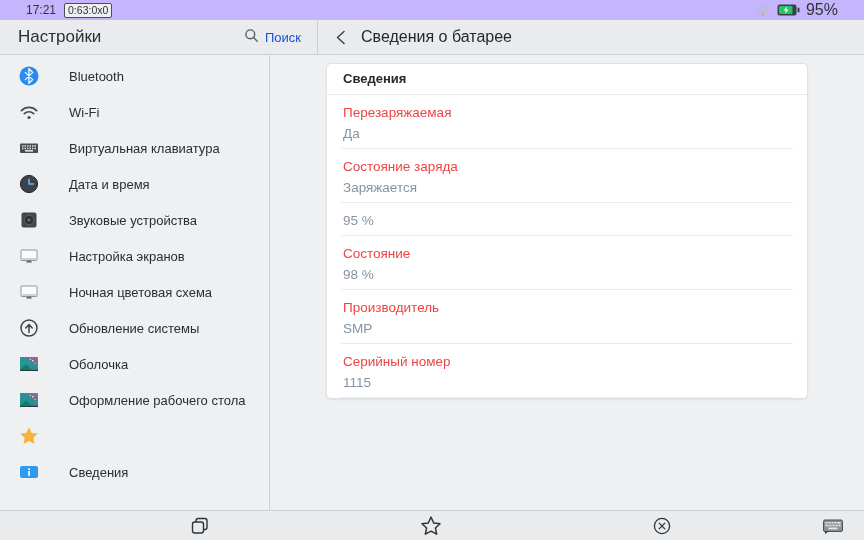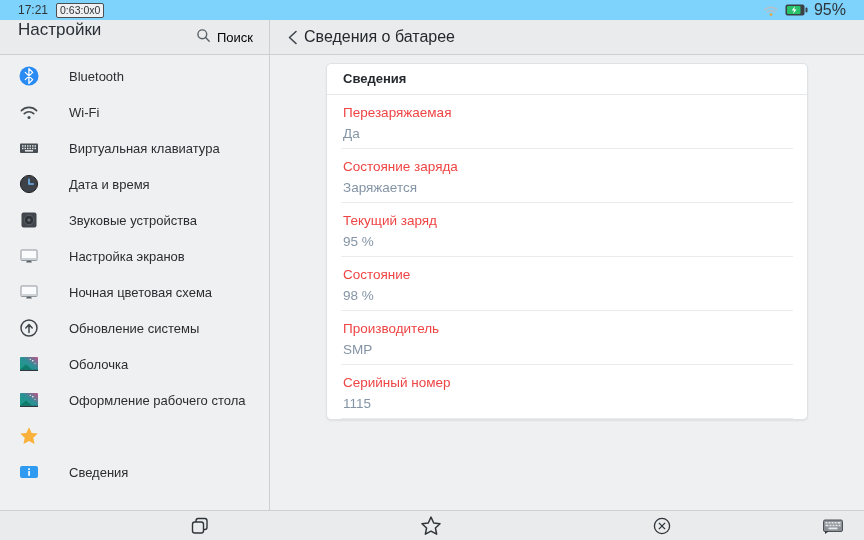--- a/index.html
+++ b/index.html
@@ -4,48 +4,48 @@
 <style>
   html,body{margin:0;padding:0;background:#cfd2d5;}
   .screen{
     position:relative;width:864px;height:540px;overflow:hidden;
     font-family:"Liberation Sans","DejaVu Sans",sans-serif;
     background:#eff0f1;color:#2b3036;
   }
   
   .topbar{
     position:absolute;left:0;top:0;width:864px;height:20px;
-    background:#7dd3fc;display:flex;justify-content:space-between;
-    box-sizing:border-box;padding:0 18px;
+    background:#c4b5fd;display:flex;justify-content:space-between;
+    box-sizing:border-box;padding:0 26px;
   }
   .tb-left{display:flex;align-items:center;gap:8px;}
   .tb-time{font-size:12px;color:#2f3439;}
   .tb-badge{
     font-size:10.5px;color:#2f3439;border:1px solid #4a4f54;border-radius:2px;
     padding:0 3px;line-height:13px;background:#eef0f2;
   }
   .tb-right{display:flex;align-items:center;gap:6px;}
   .tb-right svg{display:block;}
   .tb-batt{font-size:16px;color:#2f3439;}
   
   .headerrow{
     position:absolute;left:0;top:20px;width:864px;height:35px;
     background:#e9ebed;border-bottom:1px solid #ccd0d4;display:flex;box-sizing:border-box;
   }
   .sb-header{
-    width:270px;box-sizing:border-box;border-right:1px solid #ccd0d4;
-    display:flex;justify-content:space-between;
+    width:318px;box-sizing:border-box;border-right:1px solid #ccd0d4;
+    display:flex;align-items:center;justify-content:space-between;
     padding:0 12px 0 18px;
   }
   .sb-title{font-size:17px;color:#2b3036;}
   .search-btn{
     display:flex;align-items:center;gap:6px;background:none;border:none;
-    font-family:inherit;font-size:13px;color:#000000;cursor:pointer;padding:2px 4px;
-  }
-  .main-header{flex:1;display:flex;align-items:center;gap:4px;padding-left:16px;}
+    font-family:inherit;font-size:13px;color:#1d4ed8;cursor:pointer;padding:2px 4px;
+  }
+  .main-header{flex:1;display:flex;align-items:center;gap:13px;padding-left:16px;}
   .back{display:flex;align-items:center;cursor:pointer;}
   .main-title{font-size:16px;color:#25292e;}
   
   .sidebar{
     position:absolute;left:0;top:55px;width:270px;height:455px;
     box-sizing:border-box;border-right:1px solid #ccd0d4;background:#eff0f1;
     overflow:hidden;padding-top:3px;
   }
   .sb-item{
     height:36px;display:flex;align-items:center;gap:30px;
@@ -308,21 +308,20 @@
             <div class="row-label">Перезаряжаемая</div>
             <div class="row-value">Да</div>
           </div>
 
           <div class="row">
             <div class="row-label">Состояние заряда</div>
             <div class="row-value">Заряжается</div>
           </div>
 
           <div class="row">
-            <div class="row-label">Текущий заряд</div>
             <div class="row-value">95 %</div>
           </div>
 
           <div class="row">
             <div class="row-label">Состояние</div>
             <div class="row-value">98 %</div>
           </div>
 
           <div class="row">
             <div class="row-label">Производитель</div>

